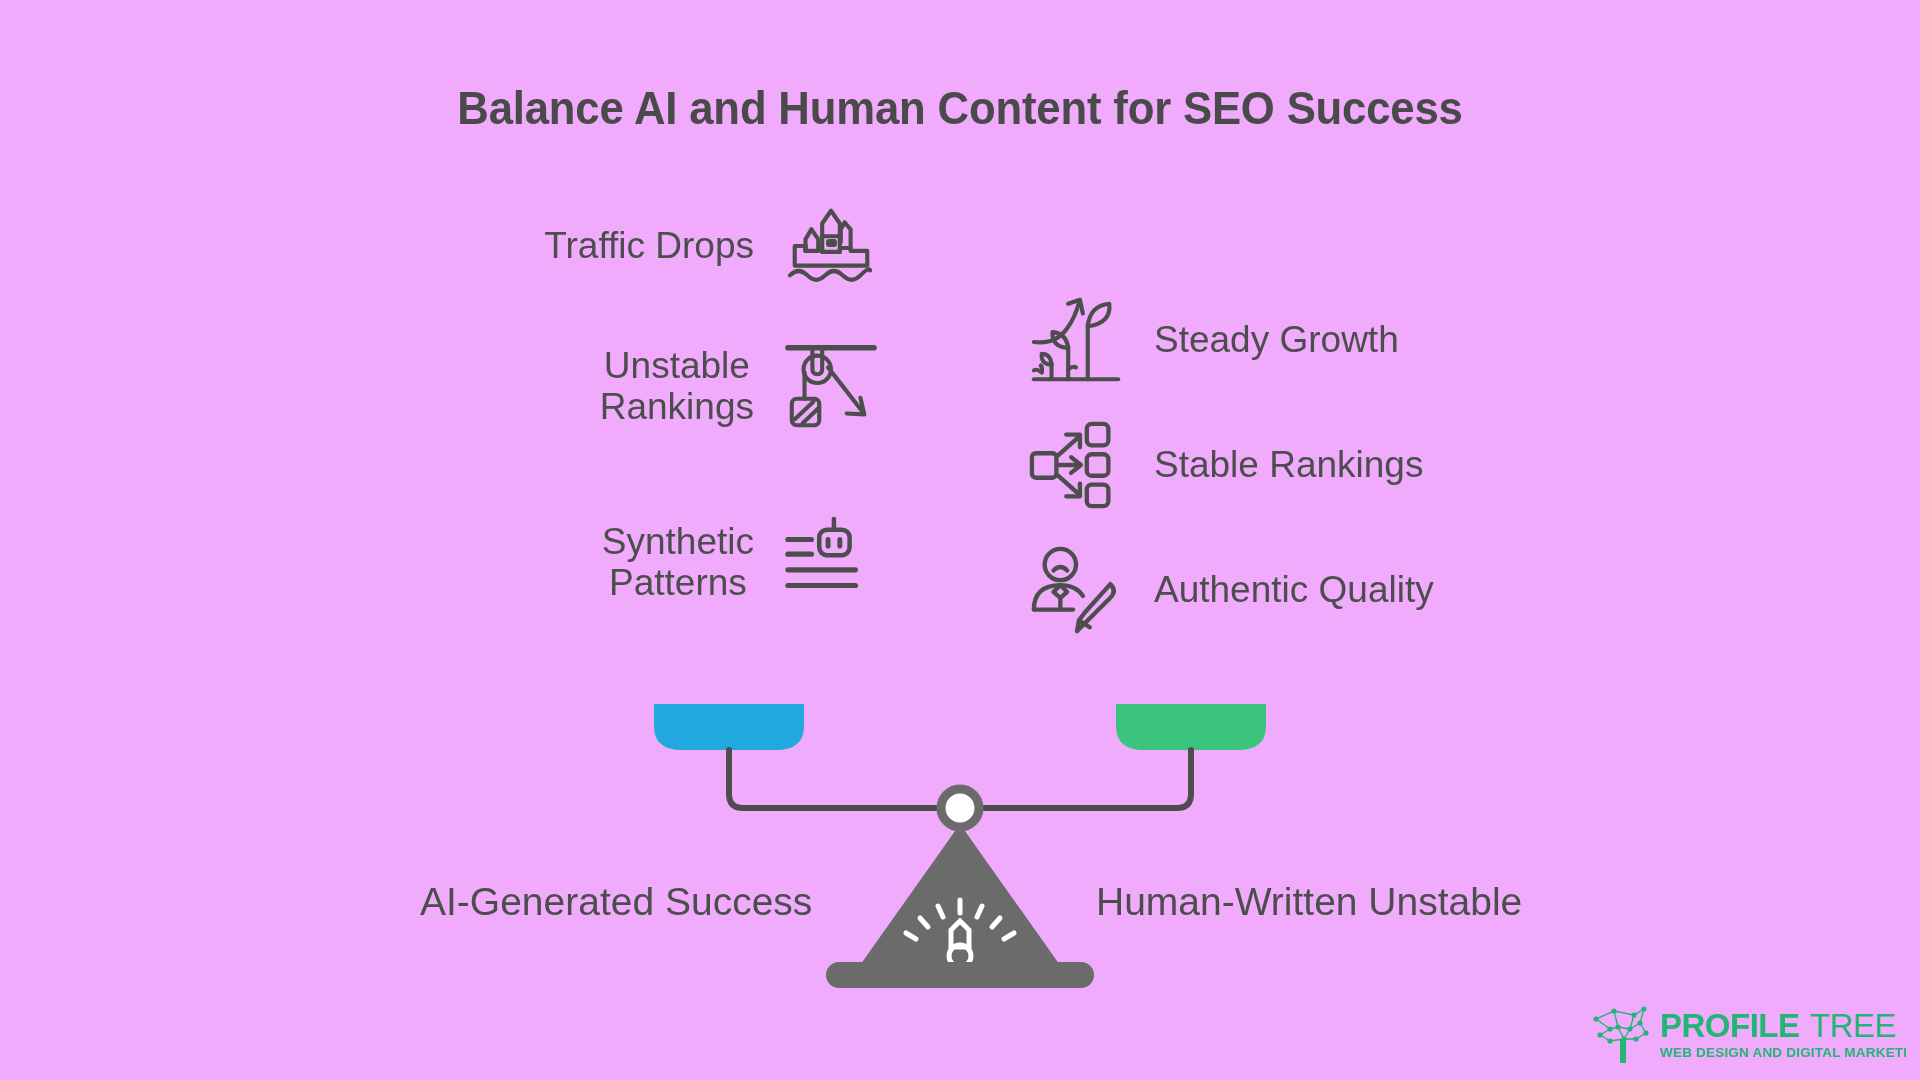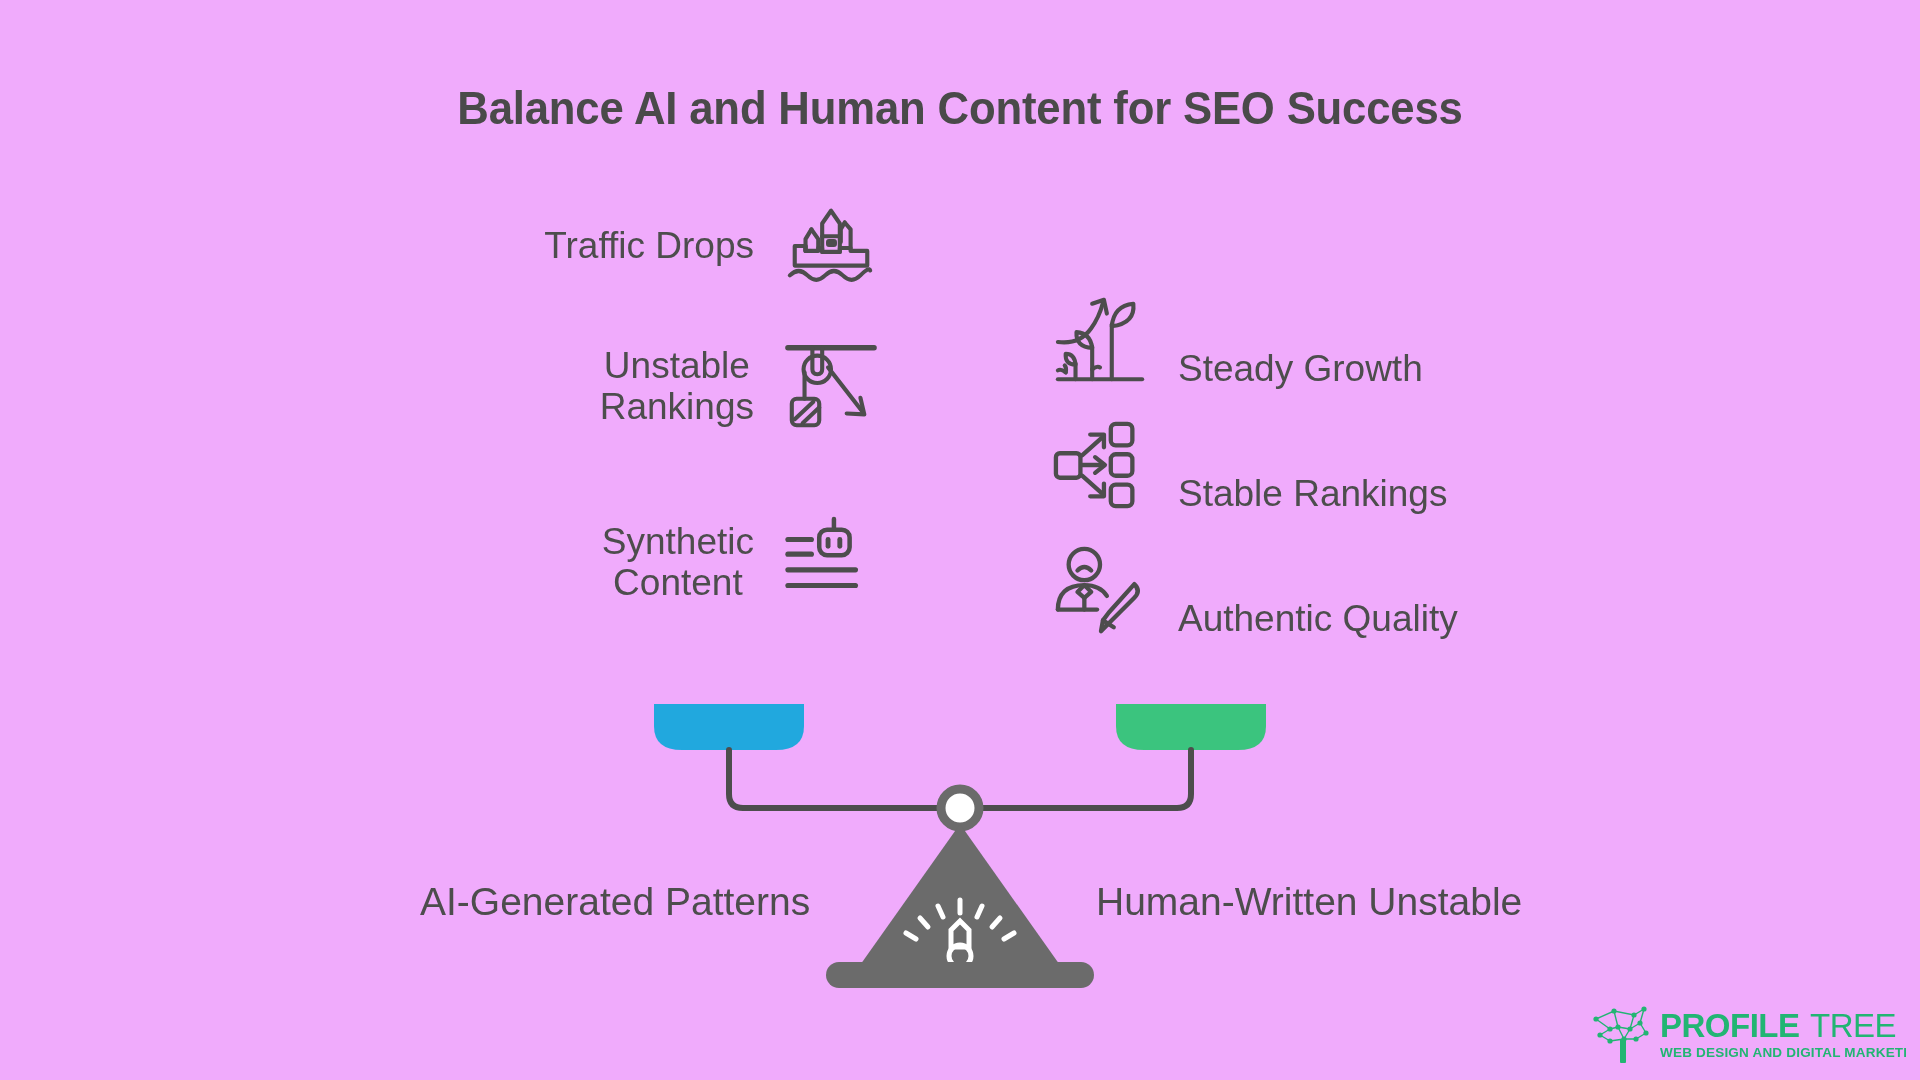--- a/index.html
+++ b/index.html
@@ -24,21 +24,21 @@
   }
 
   
   .row { position:absolute; display:flex; align-items:center; }
   .row .label {
     font-size:37px; color:#4d4d4d; line-height:1.12;
     white-space:pre-line;
   }
   .row.left  { right:1040px; }
   .row.left  .label { text-align:center; margin-right:28px; }
-  .row.right { left:1052px;align-items:flex-end; }
+  .row.right { left:1028px; }
   .row.right .label { text-align:left; margin-left:28px; }
   .icon-box { width:98px; height:98px; flex:0 0 98px; }
   .icon-box svg { display:block; width:100%; height:100%; }
 
   #row-traffic   { top:246px;  }
   #row-unstable  { top:386px;margin-left:10px;  }
   #row-synthetic { top:562px;  }
   #row-growth    { top:340px;  }
   #row-stable    { top:465px;  }
   #row-authentic { top:590px;  }
@@ -104,21 +104,21 @@
         <rect x="10" y="63" width="28" height="27" rx="5"></rect>
         <path d="M13 84 L32 66 M21 88 L38 72"></path>
         <path d="M47 31 L82 76"></path>
         <path d="M66 78 L84 79 L80 62"></path>
       </svg>
     </div>
   </div>
 
   <div class="row left" id="row-synthetic">
     <div class="label">Synthetic
-Content</div>
+Patterns</div>
     <div class="icon-box">
       <svg viewBox="0 0 100 100" fill="none" stroke="#4d4d4d" stroke-width="4.6" stroke-linecap="round" stroke-linejoin="round">
         <line x1="53" y1="6" x2="53" y2="17"></line>
         <rect x="38" y="17" width="31" height="26" rx="8"></rect>
         <line x1="47" y1="27" x2="47" y2="34" stroke-width="5"></line>
         <line x1="59" y1="27" x2="59" y2="34" stroke-width="5"></line>
         <line x1="6" y1="27" x2="30" y2="27" stroke-width="5.2"></line>
         <line x1="6" y1="42" x2="30" y2="42" stroke-width="5.2"></line>
         <line x1="6" y1="58" x2="75" y2="58" stroke-width="5.2"></line>
         <line x1="6" y1="74" x2="75" y2="74" stroke-width="5.2"></line>
@@ -202,21 +202,21 @@
         <line x1="252" y1="233" x2="262" y2="239"></line>
         <line x1="360" y1="233" x2="350" y2="239"></line>
         <path d="M297 247 V230 l9 -9 l9 9 V247 Z"></path>
         <circle cx="306" cy="256" r="11"></circle>
       </g>
 
       <rect x="172" y="262" width="268" height="26" rx="13" fill="#6b6b6b"></rect>
     </svg>
   </div>
 
-  <div class="bottom-label" id="label-ai">AI-Generated Patterns</div>
+  <div class="bottom-label" id="label-ai">AI-Generated Success</div>
   <div class="bottom-label" id="label-human">Human-Written Unstable</div>
 
   <div id="logo">
     <svg viewBox="0 0 318 62">
 
       <g stroke="#22b573" stroke-width="1.4" fill="none">
         <path d="M8 14 L26 6 L46 10 L56 4 M26 6 L30 22 M46 10 L42 24 M8 14 L22 24 M56 4 L52 18
                  M30 22 L42 24 M30 22 L22 24 M42 24 L52 18 M22 24 L12 30 M52 18 L58 28
                  M30 22 L36 34 M42 24 L36 34 M12 30 L22 36 M58 28 L48 34 M36 34 L22 36 M36 34 L48 34"></path>
       </g>

